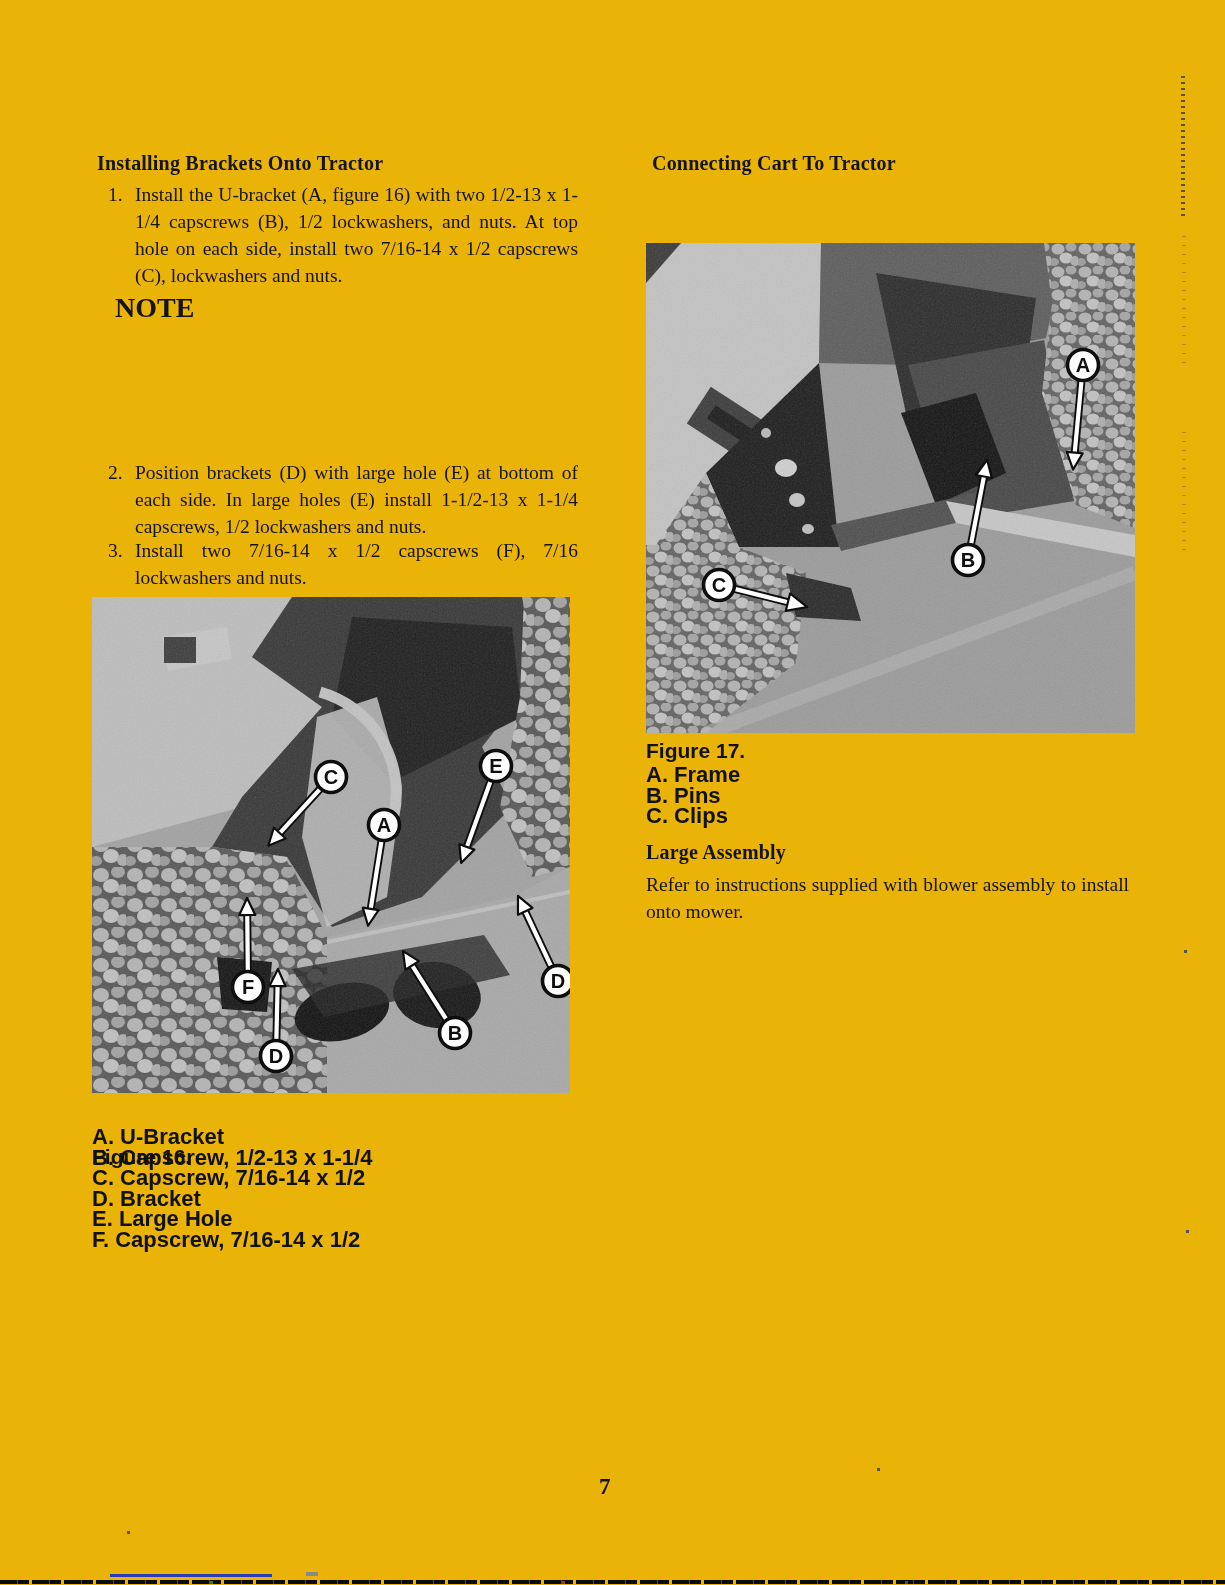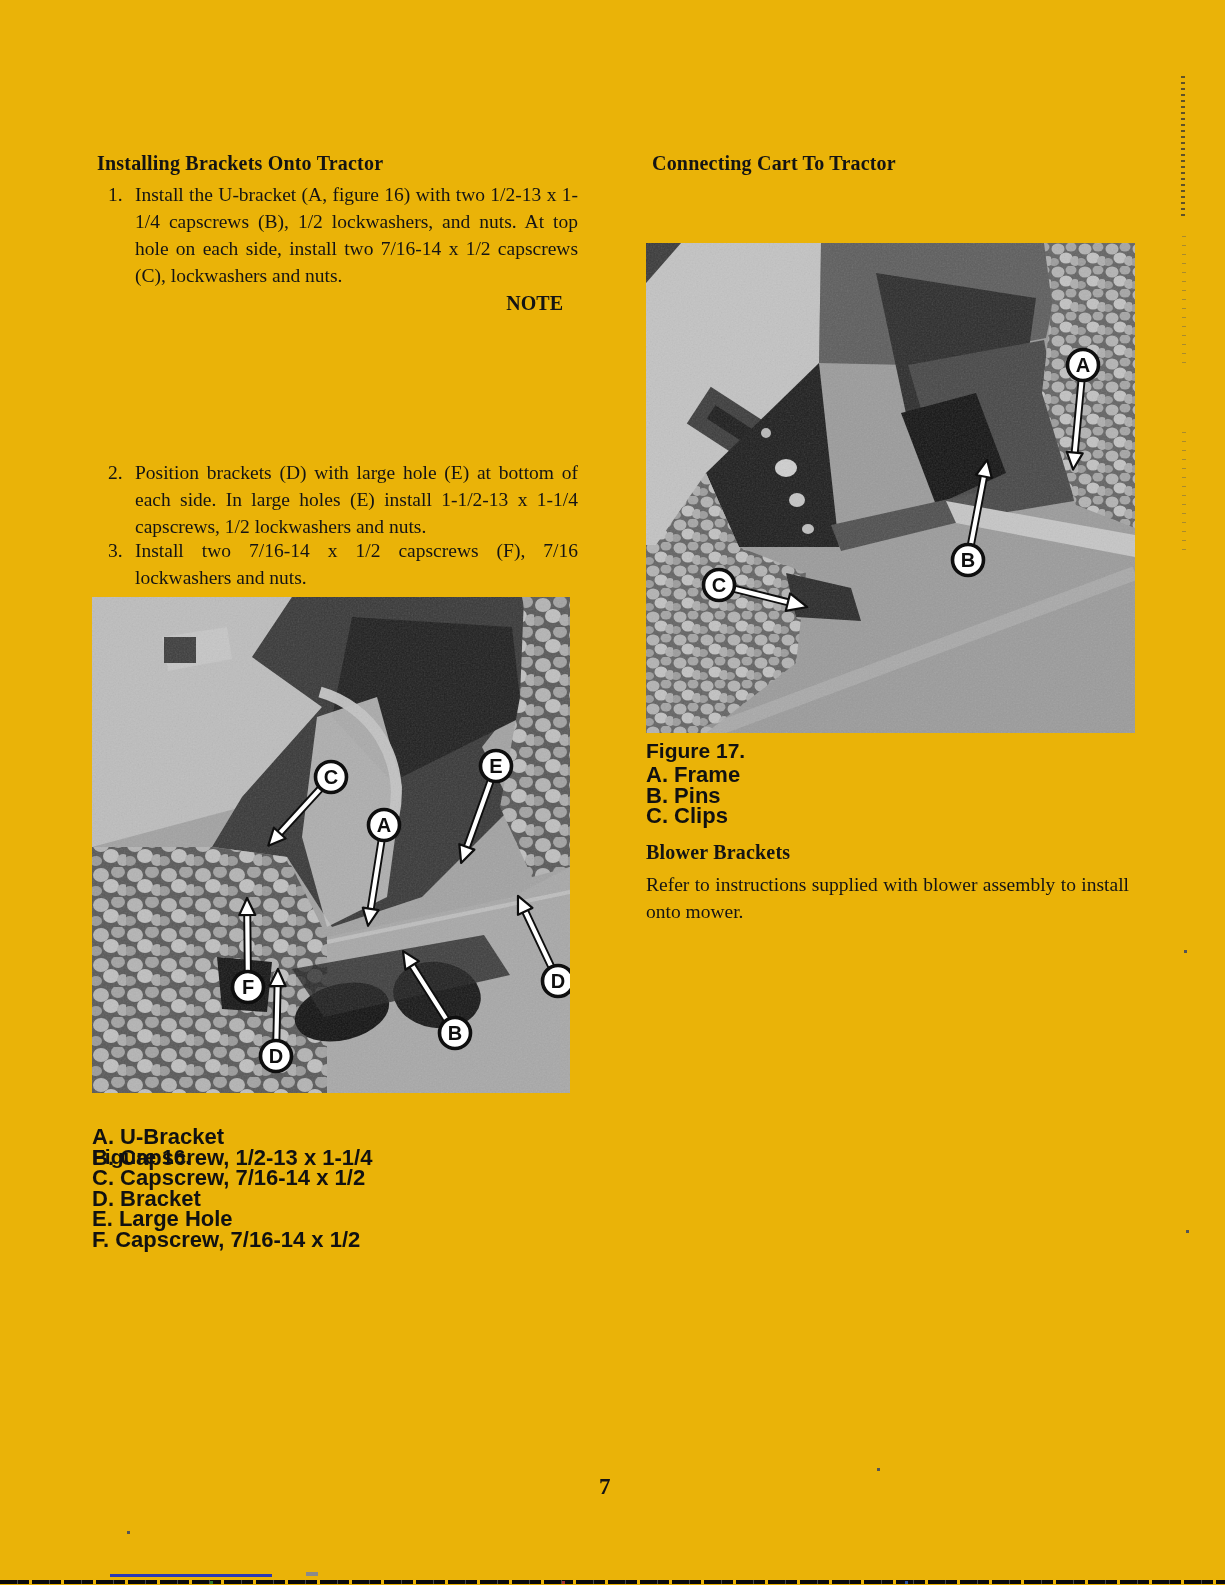--- a/index.html
+++ b/index.html
@@ -6,21 +6,21 @@
   .page{
     position:relative;width:1225px;height:1585px;background:#eab308;
     font-family:"Liberation Serif",serif;color:#141414;overflow:hidden;
     margin:0 auto;
   }
   .serif-head{position:absolute;font-weight:bold;font-size:20px;letter-spacing:.2px;}
   .body-text{position:absolute;font-size:19.5px;line-height:27px;text-align:justify;}
   .step{position:absolute;display:grid;grid-template-columns:27px 1fr;font-size:19.5px;line-height:27px;}
   .step .num{text-align:left;}
   .step .txt{text-align:justify;}
-  .note-head{position:absolute;font-weight:bold;font-size:20px;text-align:right;}
+  .note-head{position:absolute;font-weight:bold;font-size:28px;text-align:left;}
   .sans{font-family:"Liberation Sans",sans-serif;font-weight:bold;color:#111;}
   .fig-title{position:absolute;font-size:21px;}
   .fig-items{position:absolute;font-size:22px;line-height:20.6px;}
   .photo{position:absolute;display:block;}
   .pagenum{position:absolute;font-size:23px;font-weight:bold;}
   
   .sh-o{stroke:#0e0e0e;stroke-width:8;stroke-linecap:round;}
   .sh-w{stroke:#ffffff;stroke-width:4.2;stroke-linecap:round;}
   .hd{fill:#ffffff;stroke:#0e0e0e;stroke-width:2.2;stroke-linejoin:round;}
   .co-circle{fill:#ffffff;stroke:#0e0e0e;stroke-width:3.6;}
@@ -262,21 +262,21 @@
       </g>
   </svg>
 
   <div class="sans fig-title" style="left:646px;top:739px;">Figure 17.</div>
   <div class="sans fig-items" style="left:646px;top:765px;">
     <div>A. Frame</div>
     <div>B. Pins</div>
     <div>C. Clips</div>
   </div>
 
-  <div class="serif-head" style="left:646px;top:841px;">Blower Brackets</div>
+  <div class="serif-head" style="left:646px;top:841px;">Large Assembly</div>
   <div class="body-text" style="left:646px;top:871px;width:483px;">Refer to instructions supplied with blower assembly to install onto mower.</div>
 
   <div class="pagenum" style="left:599px;top:1474px;">7</div>
 
   <div class="edge-noise" style="left:1181px;top:74px;height:142px;"></div>
   <div class="edge-noise faint" style="left:1182px;top:228px;height:135px;"></div>
   <div class="edge-noise faint" style="left:1182px;top:430px;height:120px;"></div>
   <div class="speck" style="left:1184px;top:950px;"></div>
   <div class="speck" style="left:1186px;top:1230px;"></div>
   <div class="speck" style="left:127px;top:1531px;"></div>

